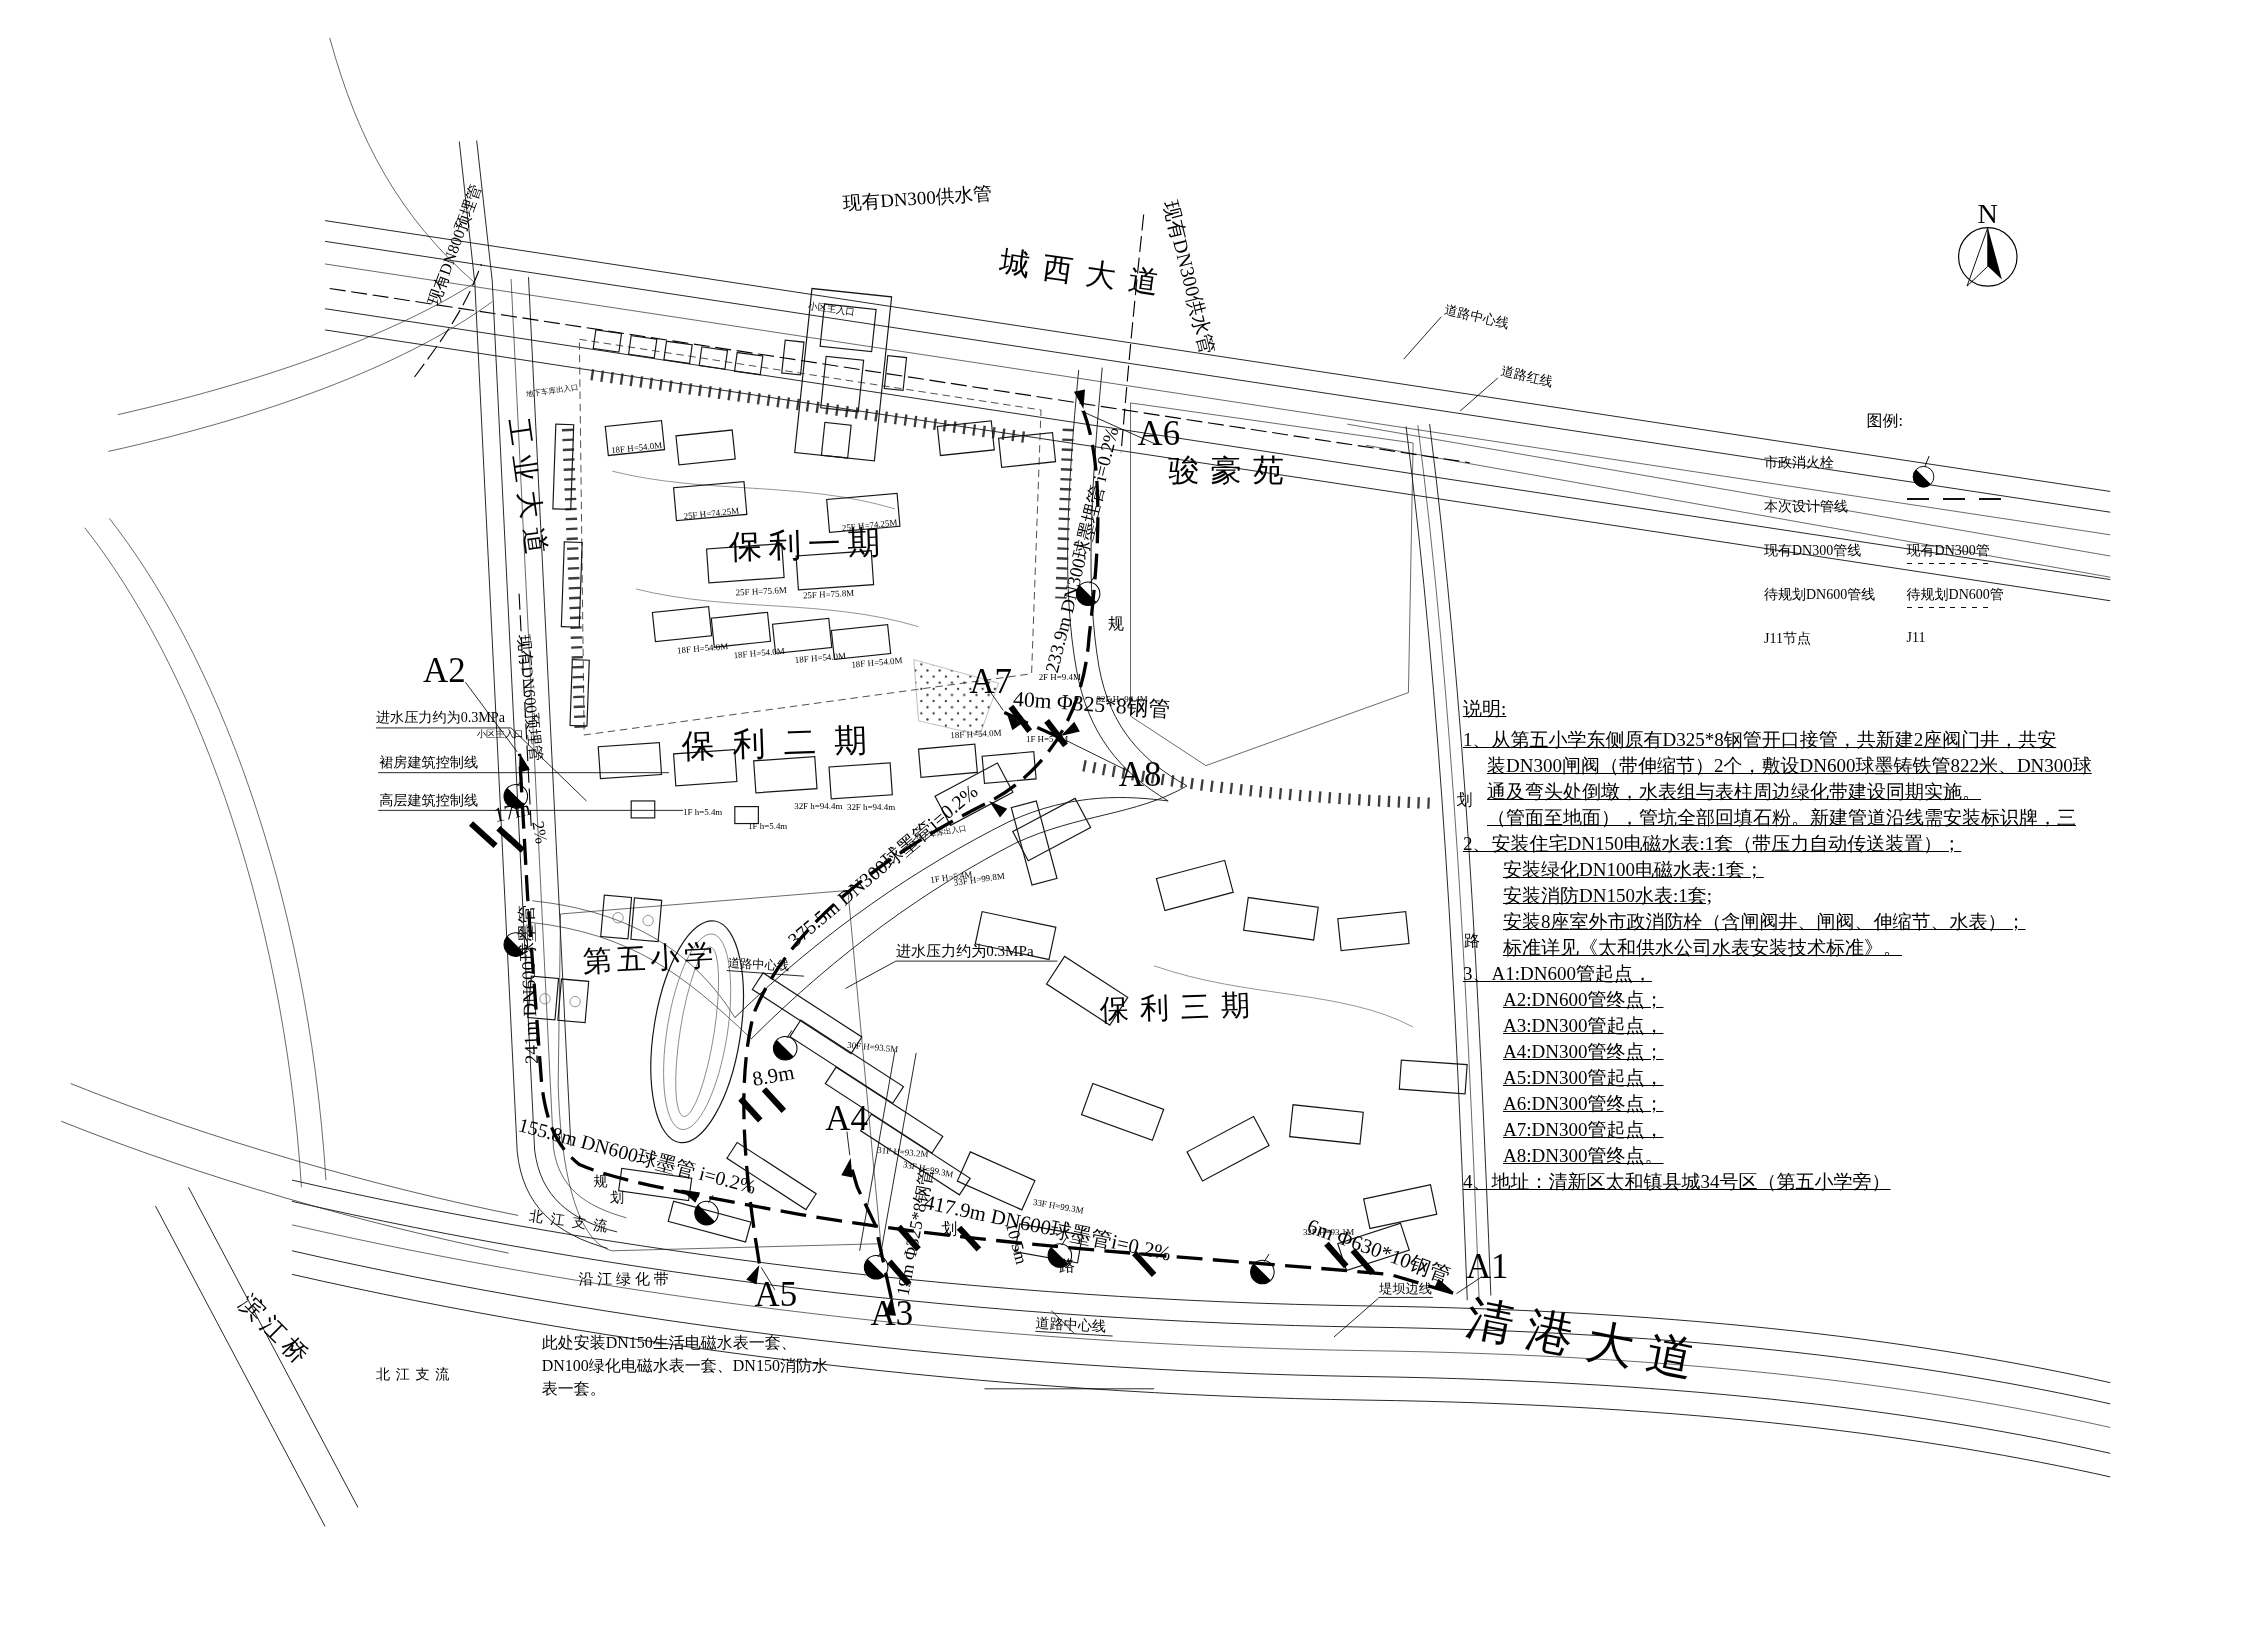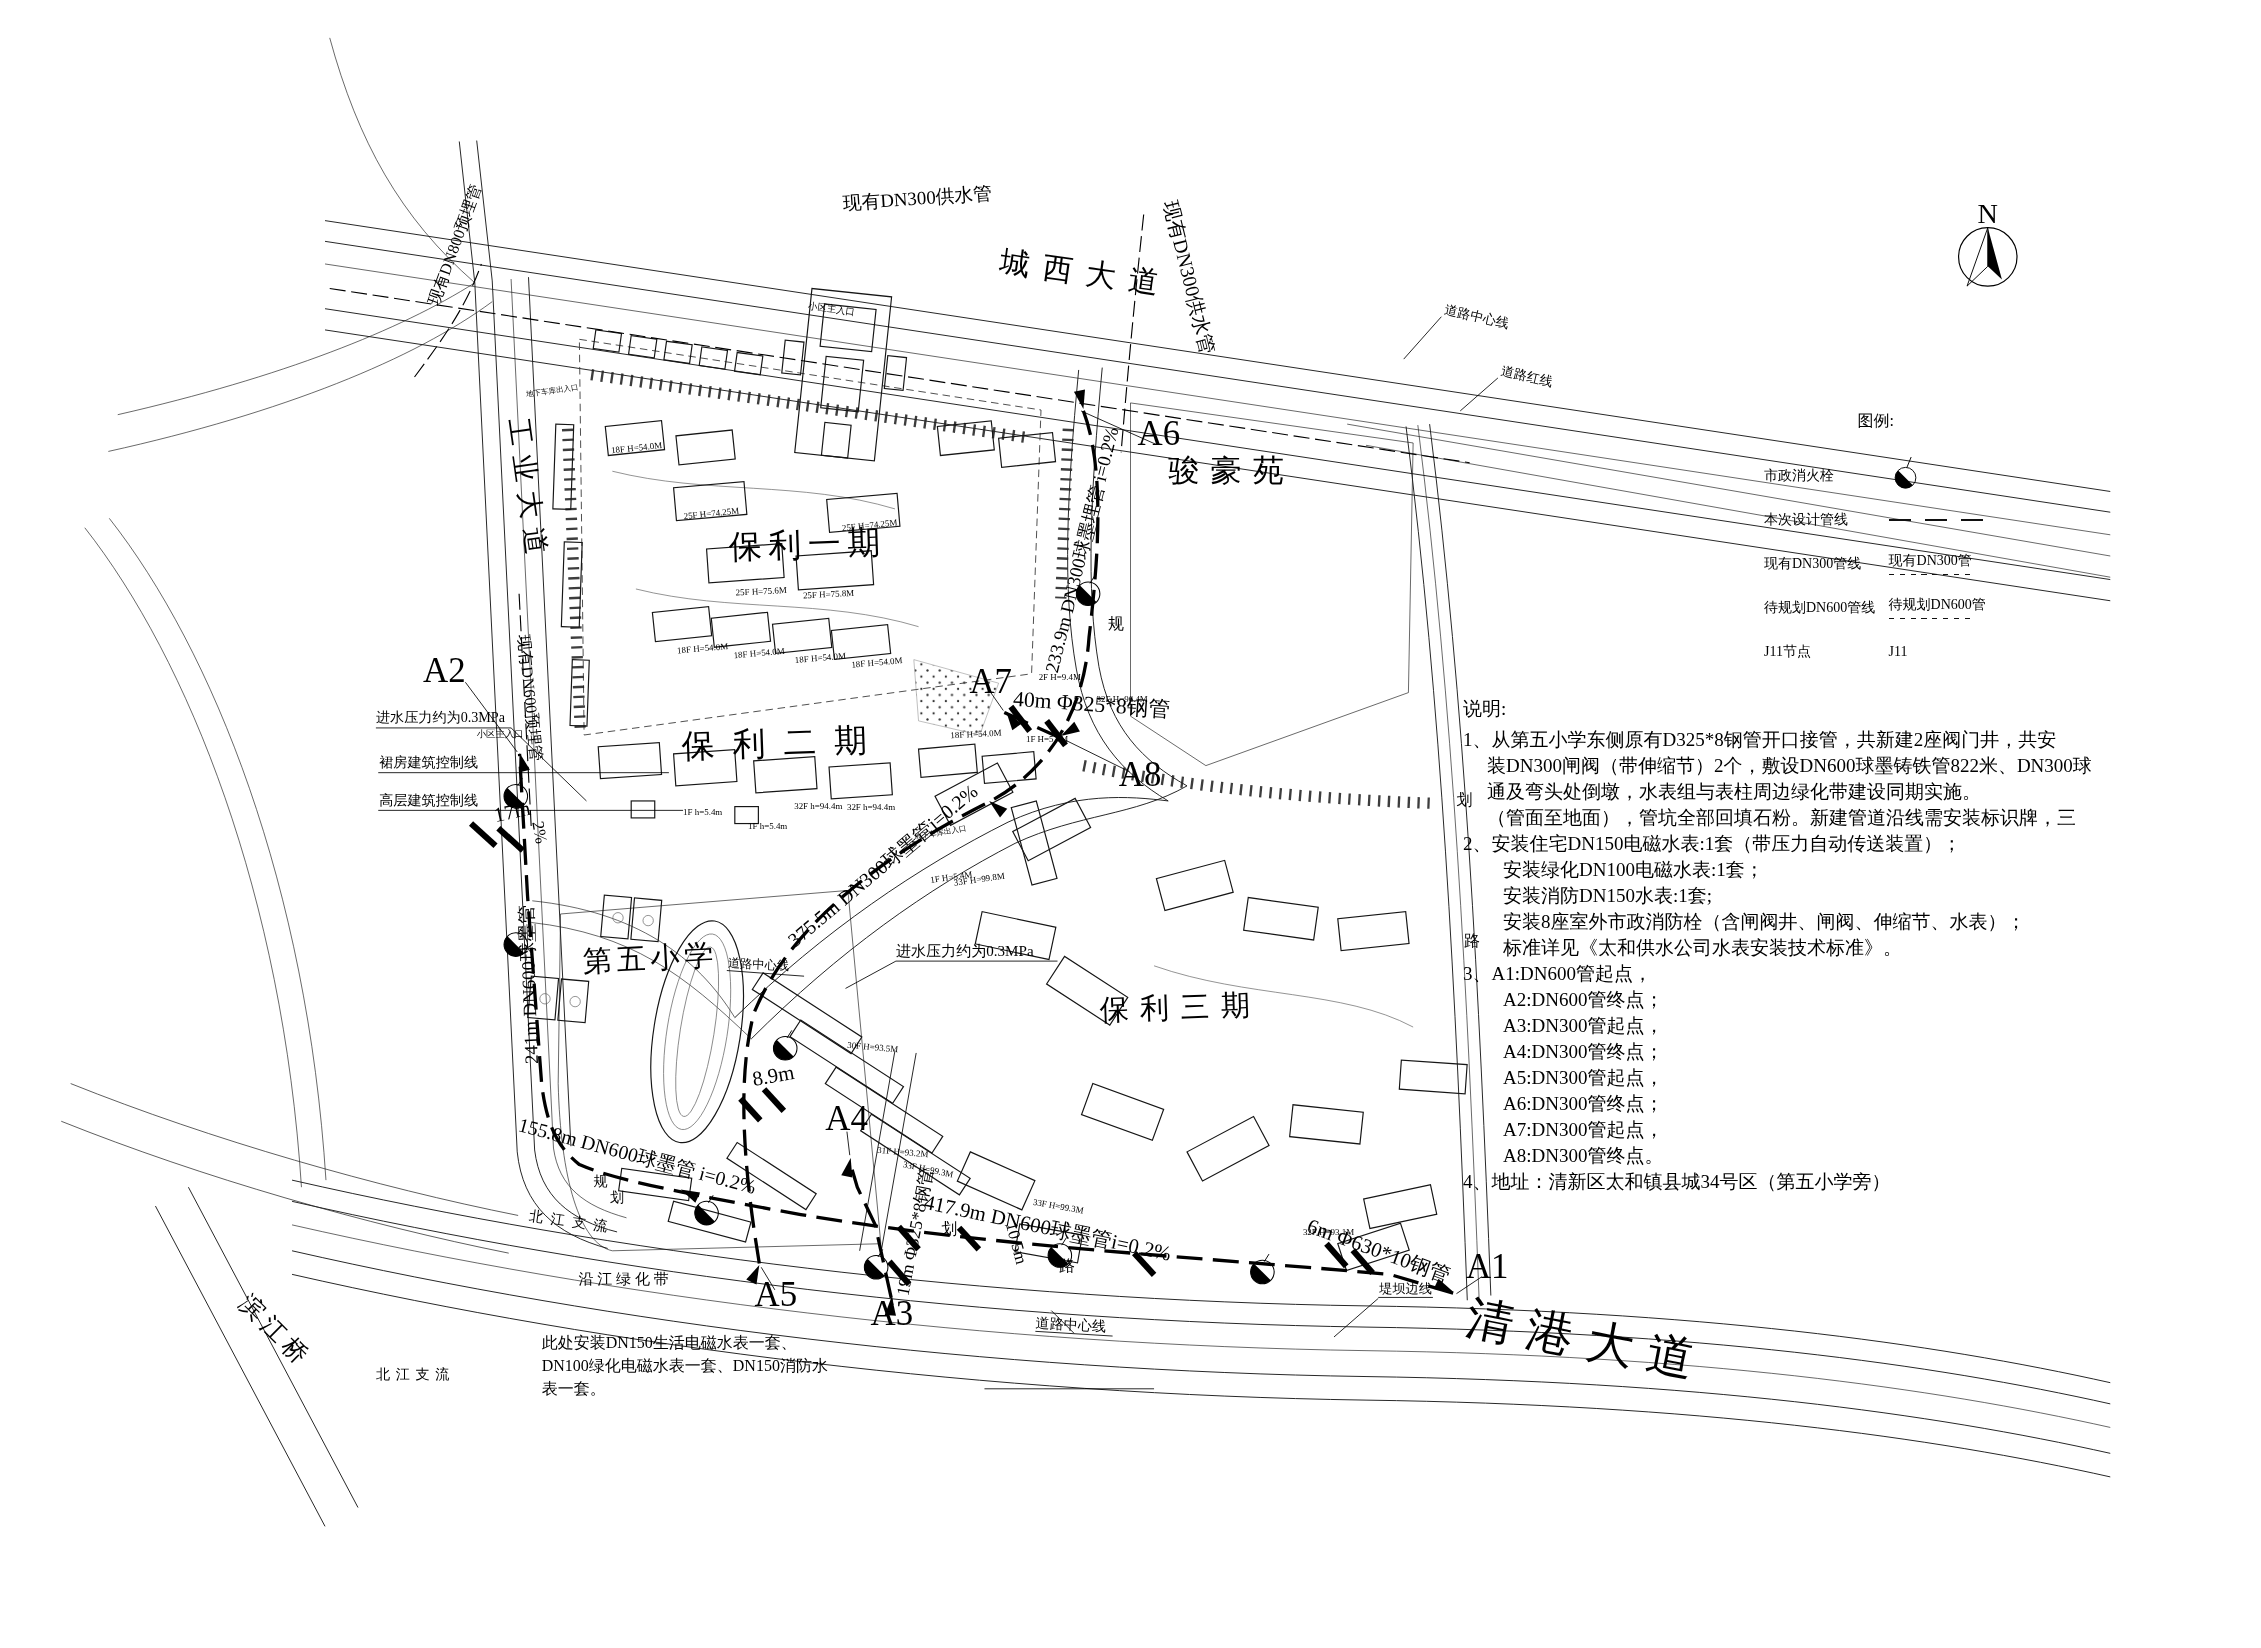--- a/index.html
+++ b/index.html
@@ -13,27 +13,27 @@
   .oldpipe{fill:none;stroke:#000;stroke-width:2.4;stroke-dasharray:34 12;}
   .ctrl{fill:none;stroke:#454545;stroke-width:2;stroke-dasharray:16 10;}
   .ldr{fill:none;stroke:#000;stroke-width:1.8;}
   .bld{fill:none;stroke:#161616;stroke-width:2.5;}
   .bldl{fill:none;stroke:#666;stroke-width:1.5;}
   .tick{fill:none;stroke:#222;stroke-width:24;stroke-dasharray:5 16;opacity:.88;}
   .bar{stroke:#000;stroke-width:13;}
   .arr{fill:#000;stroke:none;}
   .legend{position:absolute;left:1764px;top:411px;font-size:14px;}
   .leg-title{font-size:16px;margin-bottom:21.7px;text-align:center;}
-  .leg-row{display:flex;align-items:center;height:44px;}
+  .leg-row{display:flex;height:44px;gap:18px;}
   .leg-label{width:118px;}
   .leg-sym{margin-left:6.6px;}
   .dash-long{width:99px;height:1.9px;background:repeating-linear-gradient(90deg,#111 0 21.7px,transparent 21.7px 36px);}
   .dash-short{width:83px;height:1.4px;background:repeating-linear-gradient(90deg,#111 0 5.2px,transparent 5.2px 10.8px);margin-top:3.3px;}
   .leg-val{font-size:14px;}
-  .notes{position:absolute;left:1463px;top:696px;width:655px;font-size:19px;line-height:26px;}
+  .notes{position:absolute;left:1463px;top:696px;width:655px;font-size:19px;line-height:26px;text-decoration:underline;}
   .notes .t{margin-bottom:4.7px;}
   .n-cont{padding-left:24px;}
   .n-sub{padding-left:40px;}
 </style>
 </head>
 <body>
 
 <div id="canvas">
 
 <svg width="2261" height="1649" viewBox="0 0 4800 3500">

